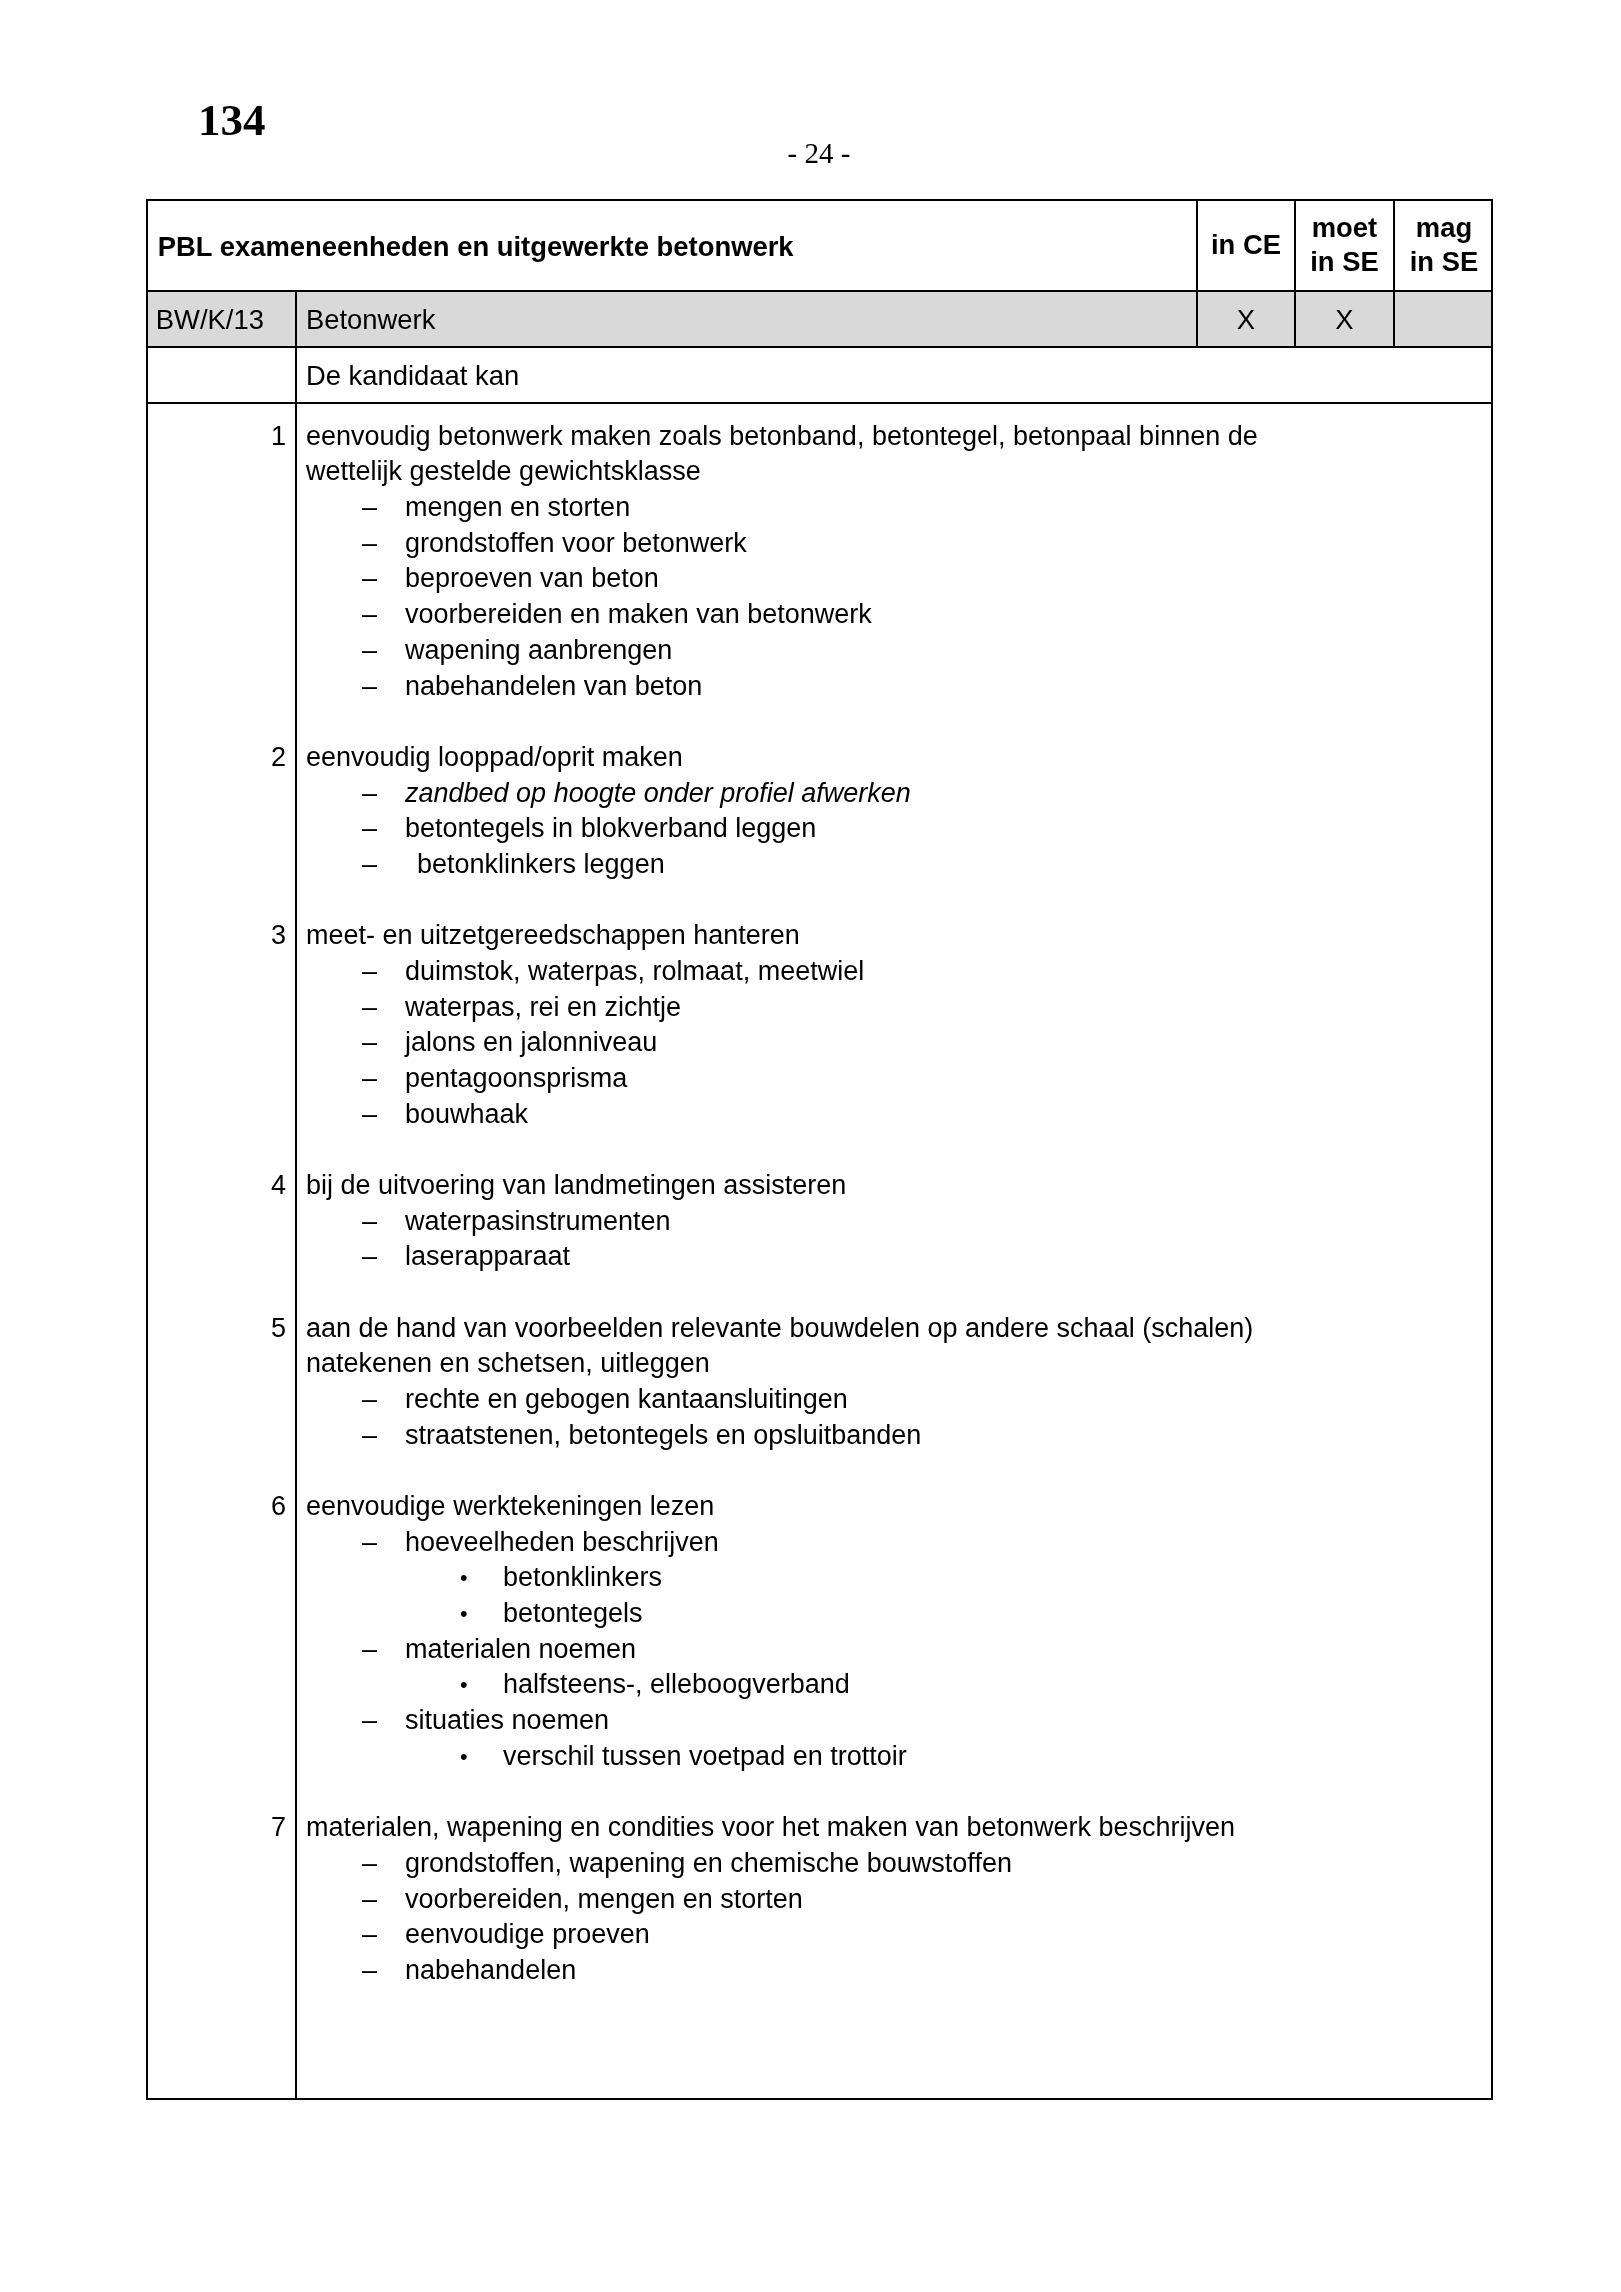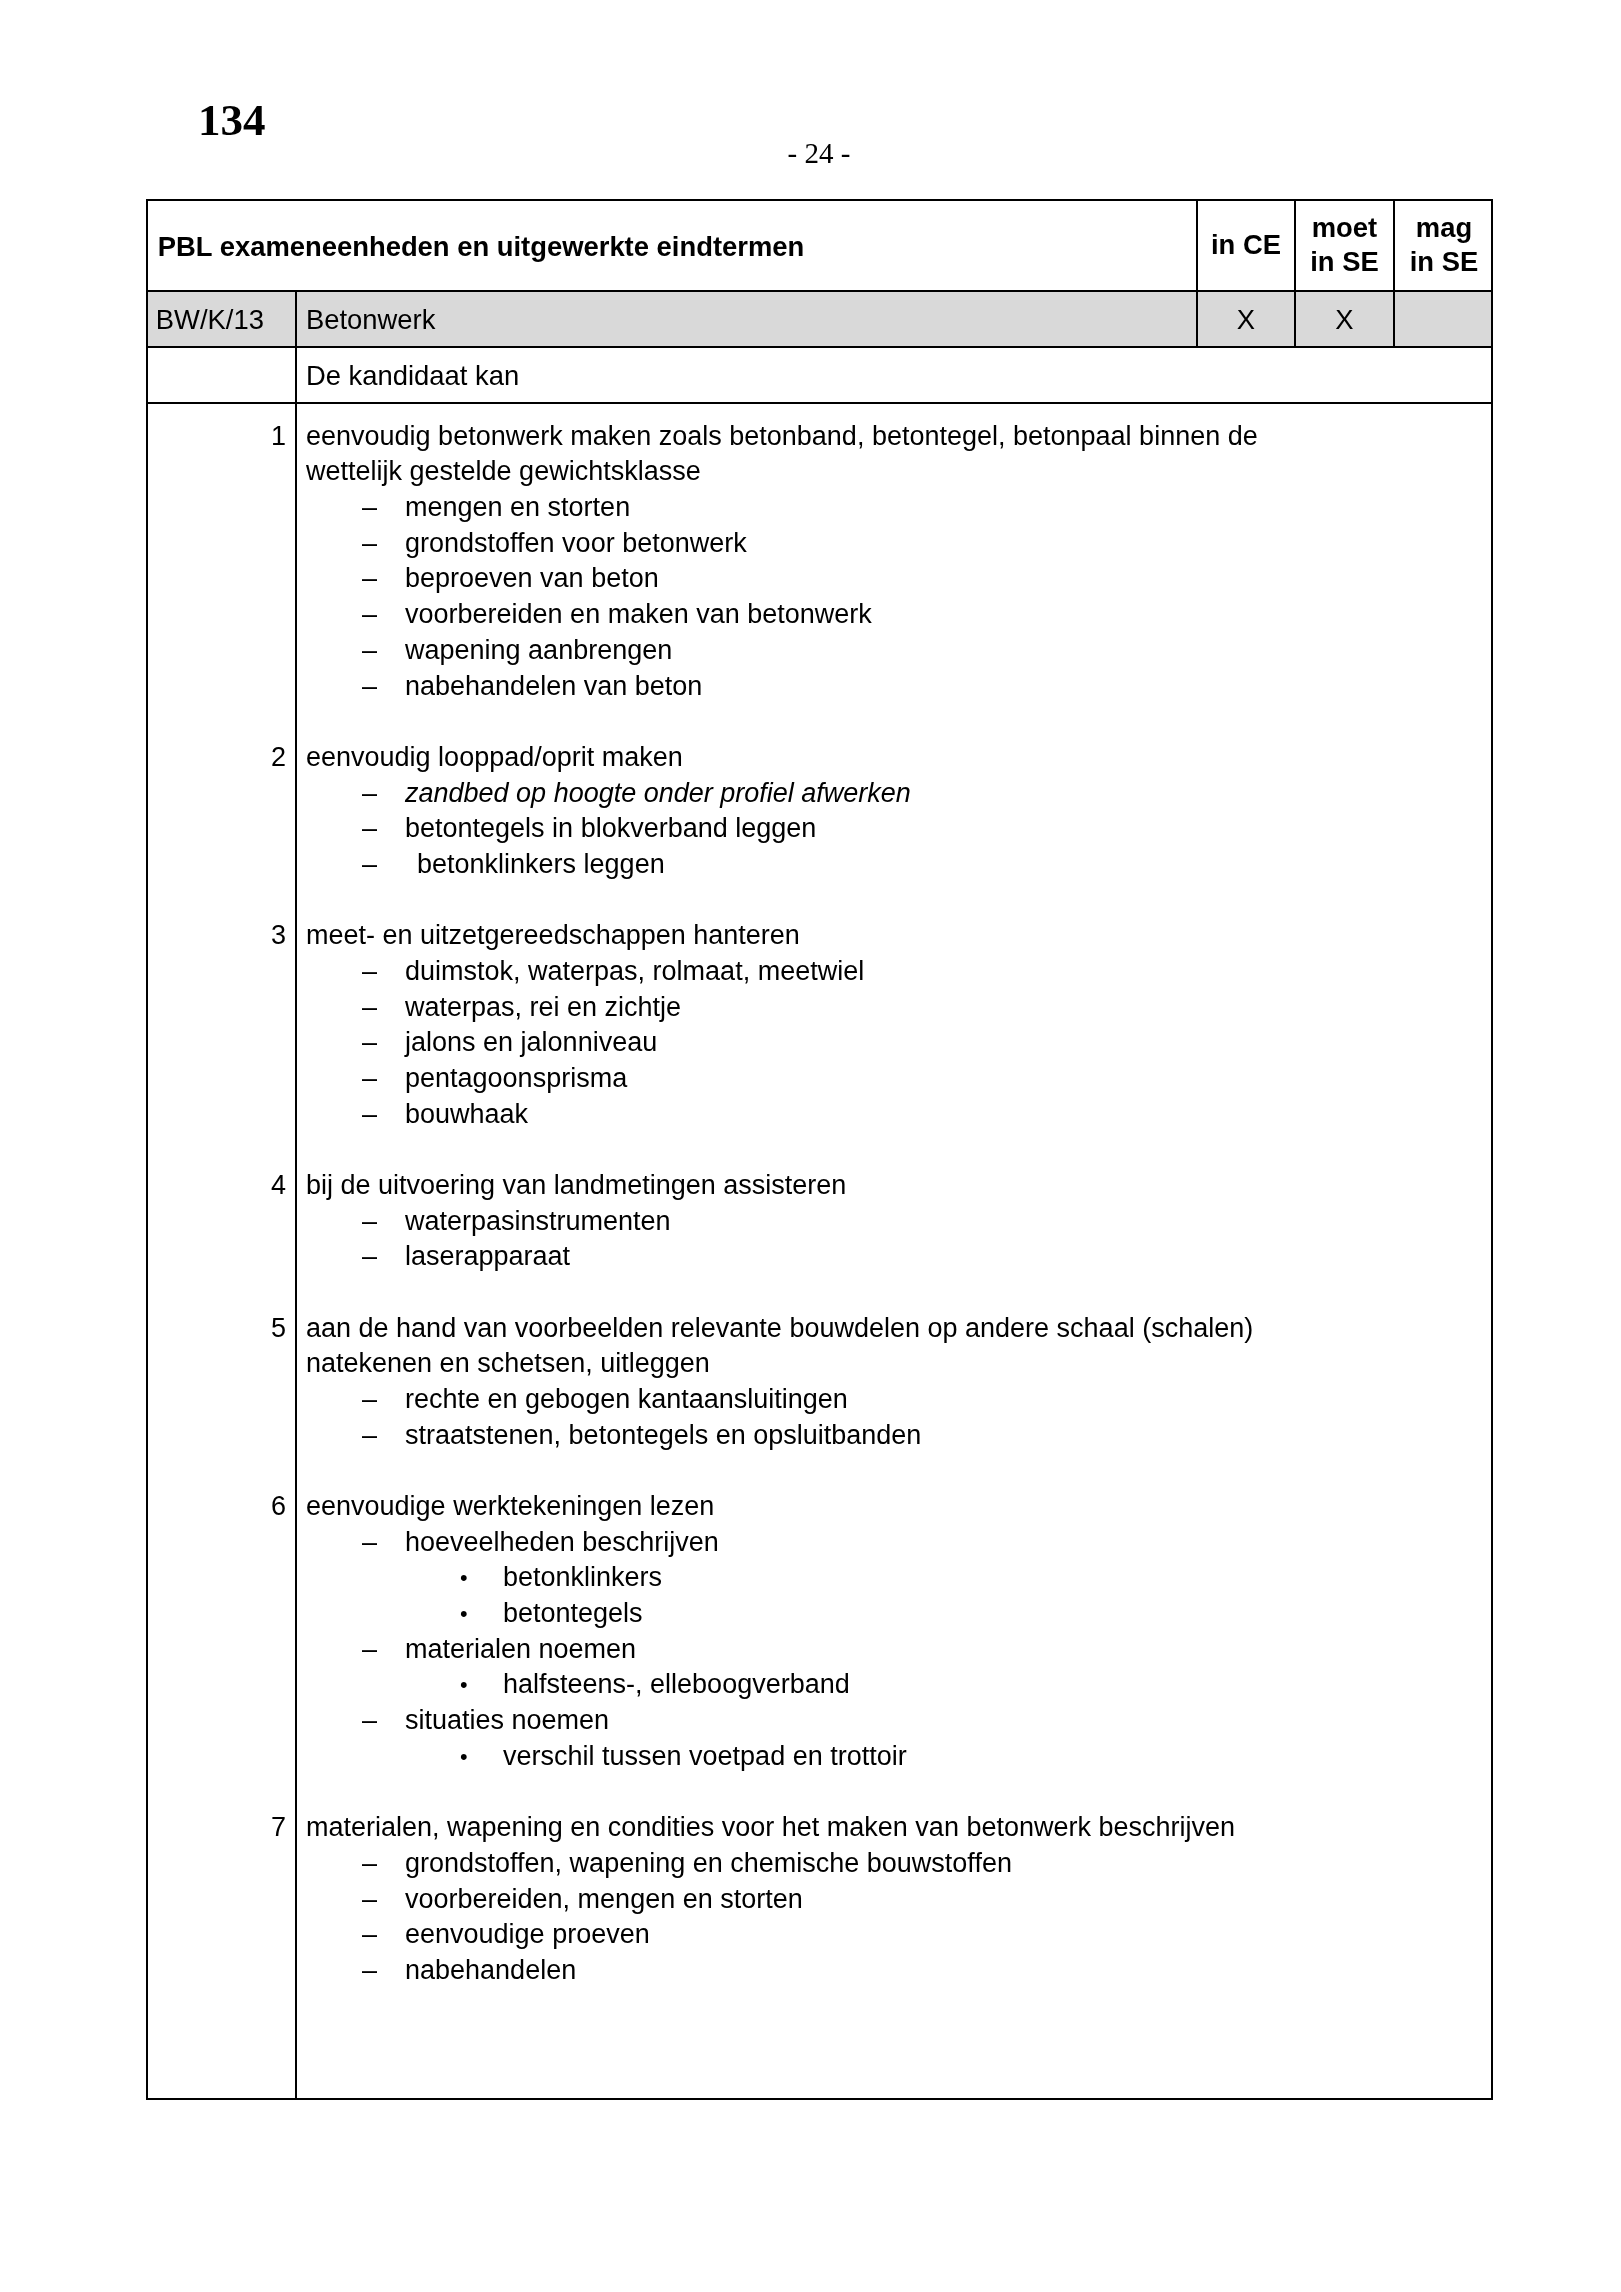--- a/index.html
+++ b/index.html
@@ -37,21 +37,21 @@
 
   <div class="hline" style="top:89px"></div>
   <div class="hline" style="top:145px"></div>
   <div class="hline" style="top:201px;border-top-width:2.9px"></div>
 
   <div class="vline" style="left:147px;top:89px;bottom:0"></div>
   <div class="vline" style="left:1048px;top:0;height:147px"></div>
   <div class="vline" style="left:1146px;top:0;height:147px"></div>
   <div class="vline" style="left:1245px;top:0;height:147px"></div>
 
-  <div class="cell hdr-title">PBL exameneenheden en uitgewerkte eindtermen</div>
+  <div class="cell hdr-title">PBL exameneenheden en uitgewerkte betonwerk</div>
   <div class="cell hdr-col" style="left:1050px;width:96px;top:27.4px">
     <div>in CE</div>
   </div>
   <div class="cell hdr-col" style="left:1148px;width:97px;top:9.8px">
     <div>moet</div>
     <div>in SE</div>
   </div>
   <div class="cell hdr-col" style="left:1247px;width:98px;top:9.8px">
     <div>mag</div>
     <div>in SE</div>

